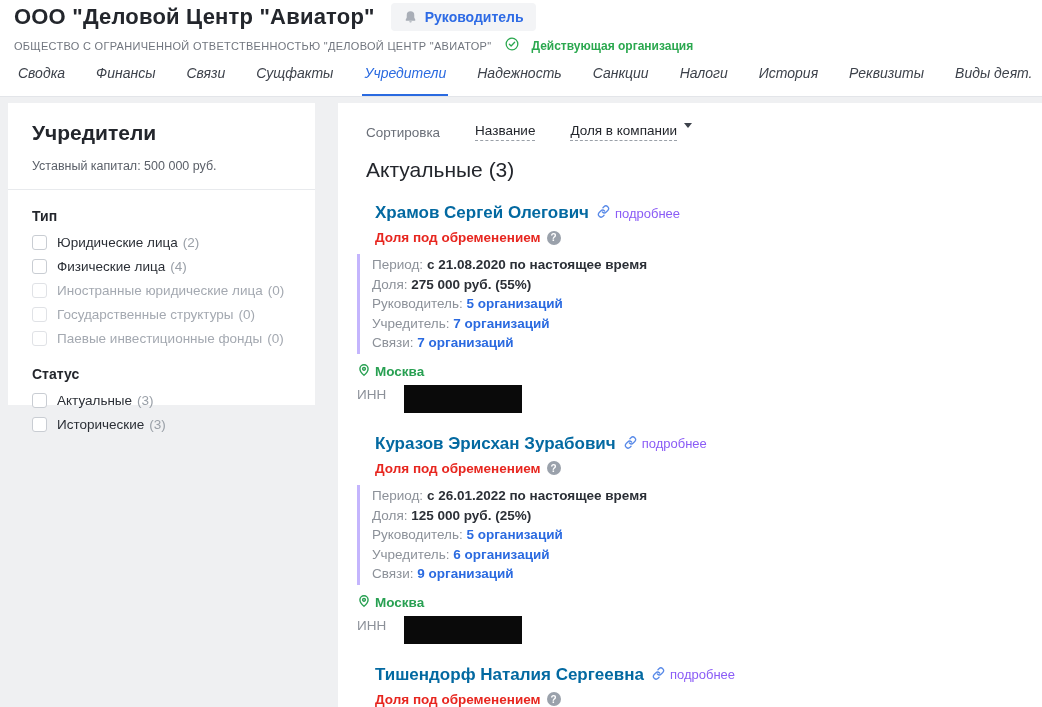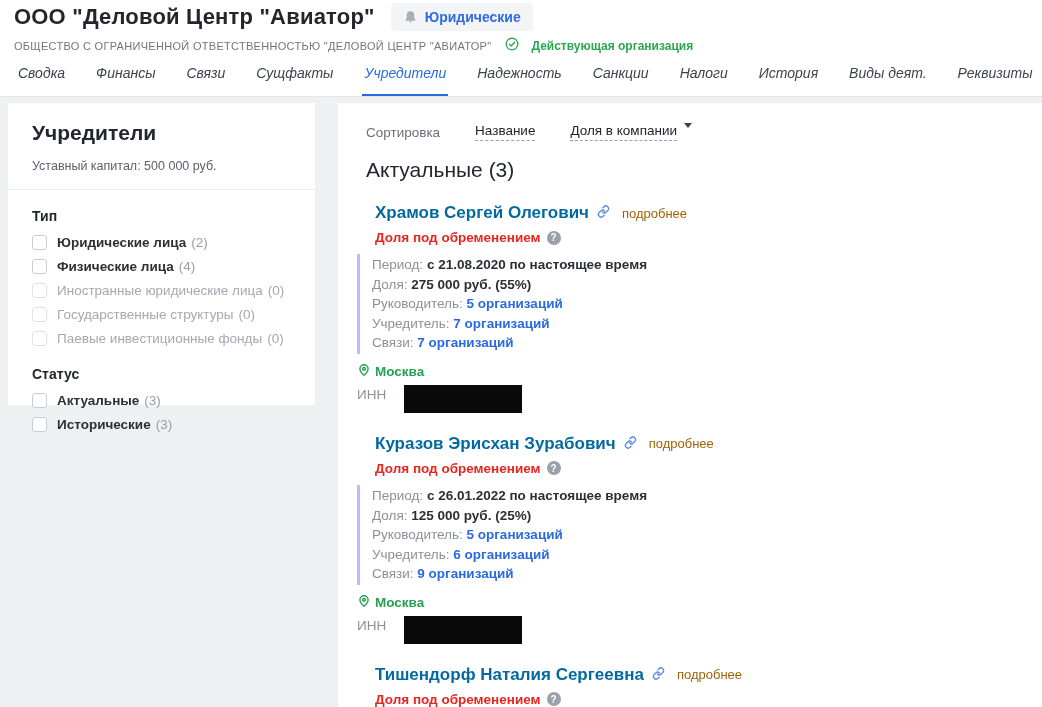--- a/index.html
+++ b/index.html
@@ -24,21 +24,21 @@
 
   
   .sidebar-card { position:absolute; left:8px; top:103px; width:307px; height:302px; background:#fff; padding:18px 0 0 0; }
   .sidebar-pad { padding:0 24px; }
   .sidebar-title { font-size:21px; font-weight:700; color:#23262c; margin-bottom:14px; }
   .capital { font-size:12.5px; color:#5b6069; margin-bottom:16px; }
   .sidebar-divider { border:none; border-top:1px solid #e8eaed; margin:0 0 18px 0; }
   .filter-head { font-size:14px; font-weight:700; color:#23262c; margin-bottom:11px; }
   .check-item { display:flex; align-items:center; gap:10px; margin-bottom:9px; cursor:pointer; }
   .cb { width:15px; height:15px; border:1px solid #c9cdd3; border-radius:3px; background:#fff; flex:0 0 auto; }
-  .cb-label { font-size:13.5px; font-weight:700; color:#2b2f36; }
+  .cb-label { font-size:13.5px; font-weight:400; color:#2b2f36; }
   .cb-count { font-size:13.5px; color:#9aa0a8; margin-left:-5px; }
   .check-item.disabled .cb { border-color:#e0e2e6; }
   .check-item.disabled .cb-label { color:#a4a9b1; font-weight:400; }
   .check-item.disabled .cb-count { color:#a4a9b1; }
   .status-block { margin-top:20px; }
 
   .main-card { position:absolute; left:338px; top:103px; width:704px; height:620px; background:#fff; padding:20px 28px 0 19px; }
 
   
   .sort-row { display:flex; align-items:center; gap:35px; margin-left:9px; font-size:13.5px; }
@@ -46,21 +46,21 @@
   .sort-option { color:#23262c; border-bottom:1px dashed #9aa0a8; padding-bottom:2px; cursor:pointer; }
   .sort-option-wrap { display:flex; gap:7px; cursor:pointer; }
   .tri-down { width:0; height:0; border-left:4px solid transparent; border-right:4px solid transparent; border-top:5px solid #3d424b; }
 
   .section-title { margin:17px 0 0 9px; font-size:21px; font-weight:500; color:#23262c; }
 
   
   .founder { margin-top:21px; }
   .founder-head { display:flex; align-items:center; gap:8px; margin-left:18px; }
   .founder-name { font-size:17px; font-weight:700; color:#0369a1; cursor:pointer; }
-  .more-link { display:flex; align-items:center; gap:12px; font-size:13px; color:#a16207; cursor:pointer; }
+  .more-link { display:flex; align-items:center; gap:5px; font-size:13px; color:#8b5cf6; cursor:pointer; }
   .warning-row { display:flex; align-items:center; gap:6px; margin:7px 0 0 18px; }
   .warning-text { font-size:13.5px; font-weight:700; color:#e7261f; }
   .info-icon { width:14px; height:14px; border-radius:50%; background:#9aa1ab; color:#fff; font-size:10px; font-weight:700; display:flex; align-items:center; justify-content:center; cursor:pointer; }
   .details { margin-top:9px; border-left:3px solid #c4b5fd; padding:1px 0 1px 12px; }
   .detail-row { font-size:13.5px; line-height:19.6px; }
   .detail-label { color:#8c9199; }
   .detail-value { color:#2b2f36; font-weight:600; }
   .detail-link { color:#2a6ae0; font-weight:600; cursor:pointer; }
   .city-row { display:flex; align-items:center; gap:4px; margin-top:9px; }
   .city-text { font-size:13.5px; font-weight:700; color:#28a052; }
@@ -75,21 +75,21 @@
 
   <div class="topbar">
     <div class="title-row">
       <h1 class="company-title">ООО "Деловой Центр "Авиатор"</h1>
       <button class="follow-btn">
         <span>
           <svg width="15" height="15" viewBox="0 0 24 24" fill="#a9aeb7">
               <path d="M12 2a6 6 0 0 0-6 6v4l-1.7 3.4a1 1 0 0 0 .9 1.6h13.6a1 1 0 0 0 .9-1.6L18 12V8a6 6 0 0 0-6-6zm-2 16a2 2 0 0 0 4 0h-4z"></path>
             </svg>
         </span>
-        <span>Юридические</span>
+        <span>Руководитель</span>
       </button>
     </div>
     <div class="subtitle-row">
       <span class="full-name">ОБЩЕСТВО С ОГРАНИЧЕННОЙ ОТВЕТСТВЕННОСТЬЮ "ДЕЛОВОЙ ЦЕНТР "АВИАТОР"</span>
       <span class="status-badge">
         <span>
           <svg width="14" height="14" viewBox="0 0 24 24" fill="none" stroke="#2ba84f" stroke-width="2.2">
               <circle cx="12" cy="12" r="10"></circle>
               <path d="M7.5 12.5l3 3 6-6.5" stroke-linecap="round" stroke-linejoin="round"></path>
             </svg>
@@ -100,22 +100,22 @@
     <nav class="nav">
       <div class="tab">Сводка</div>
       <div class="tab">Финансы</div>
       <div class="tab">Связи</div>
       <div class="tab">Сущфакты</div>
       <div class="tab active">Учредители</div>
       <div class="tab">Надежность</div>
       <div class="tab">Санкции</div>
       <div class="tab">Налоги</div>
       <div class="tab">История</div>
+      <div class="tab">Реквизиты</div>
       <div class="tab">Виды деят.</div>
-      <div class="tab">Реквизиты</div>
       <div class="tab">Вып</div>
     </nav>
   </div>
 
   <aside class="sidebar-card">
     <div class="sidebar-pad">
       <div class="sidebar-title">Учредители</div>
       <div class="capital">Уставный капитал: 500 000 руб.</div>
     </div>
     <hr class="sidebar-divider">

